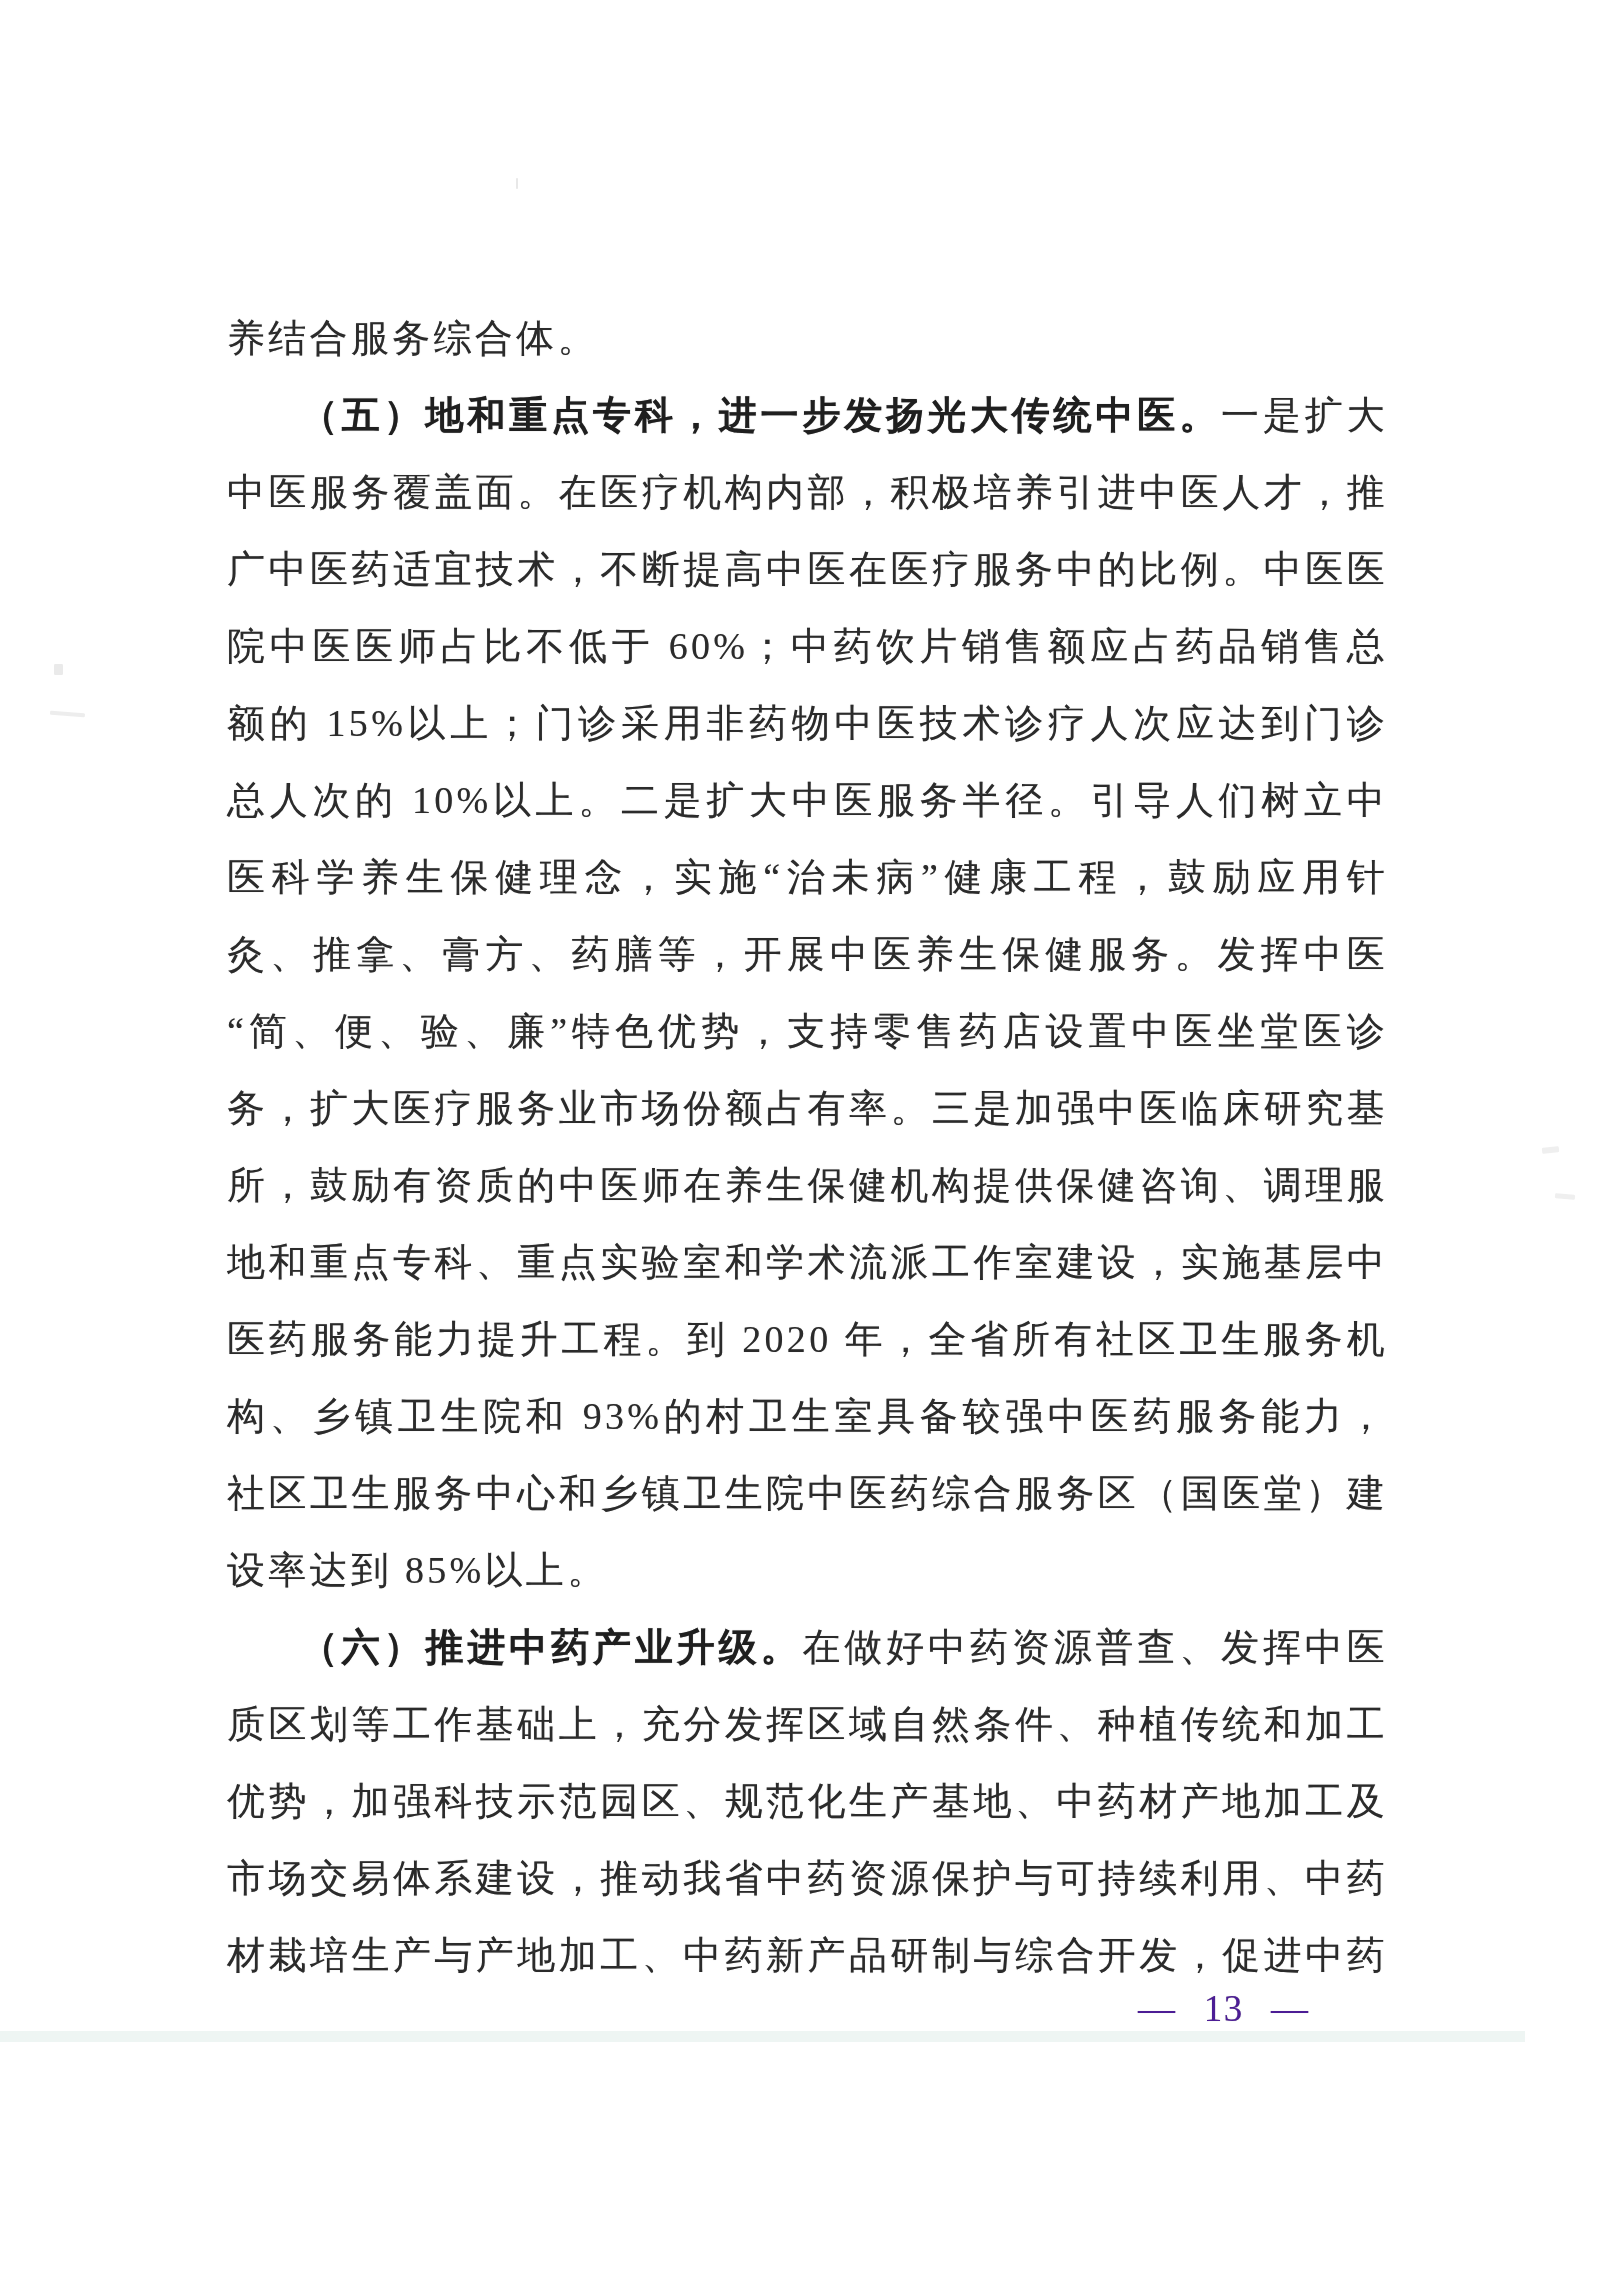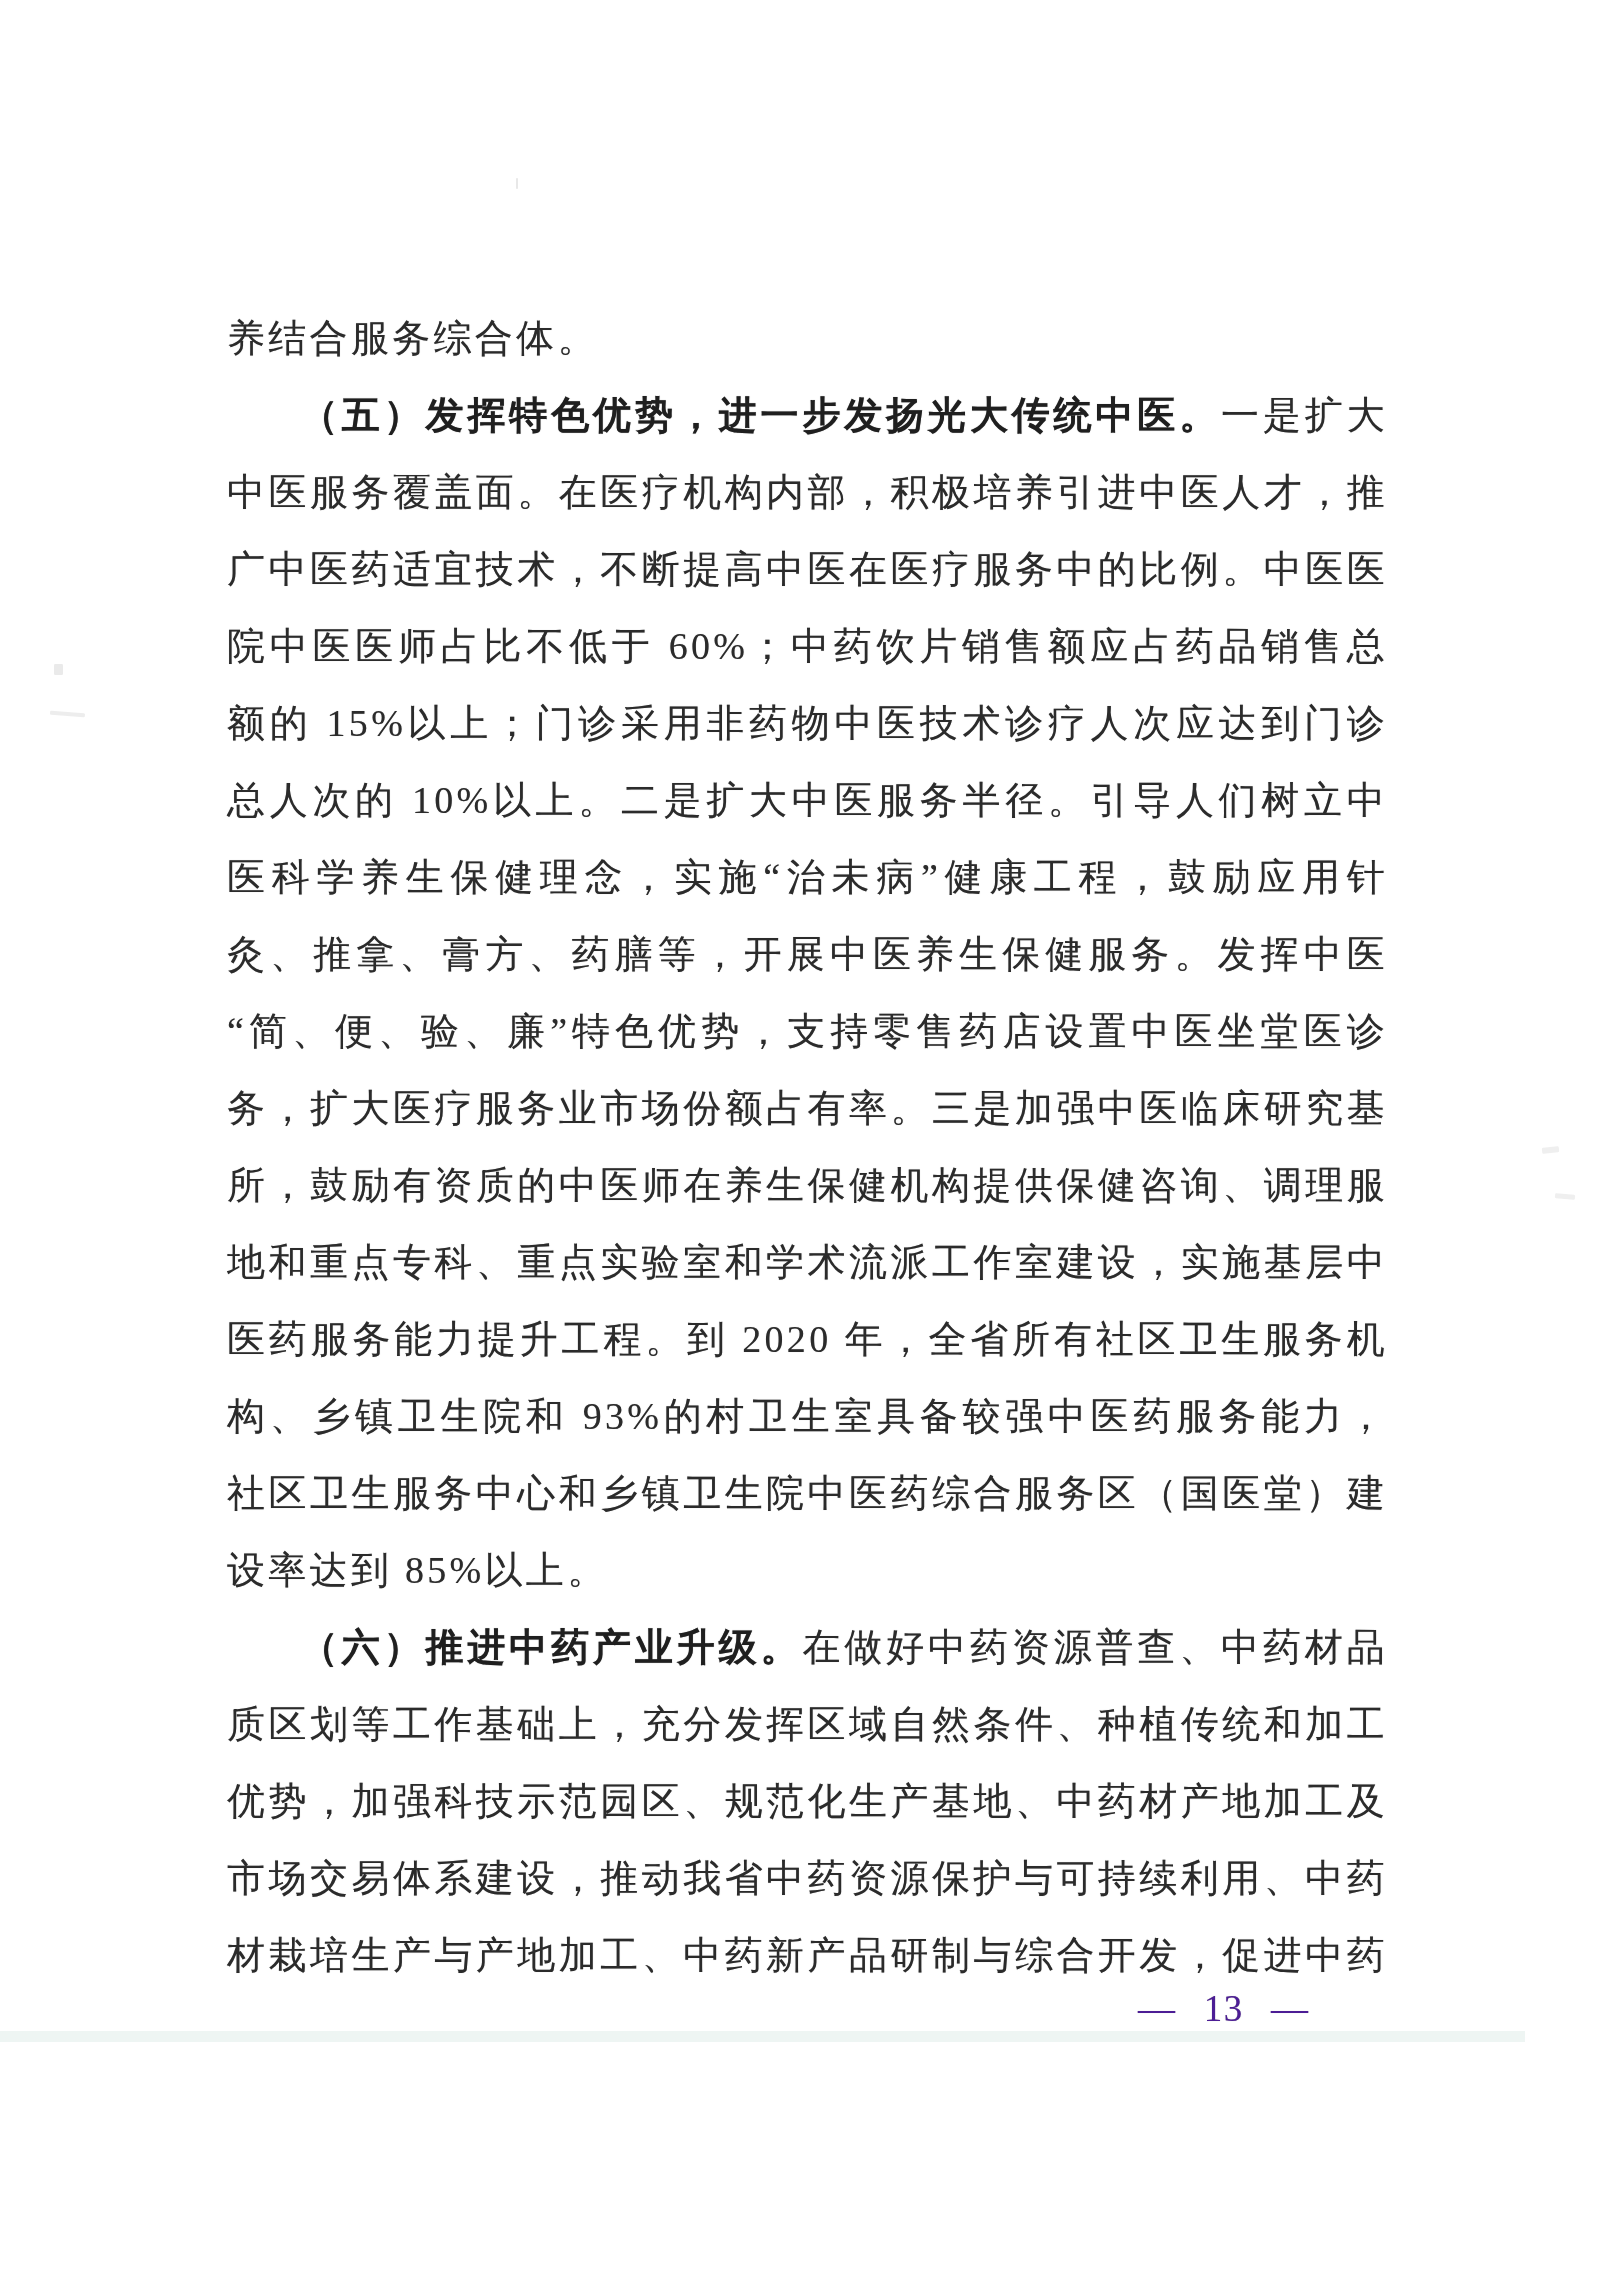--- a/index.html
+++ b/index.html
@@ -82,37 +82,37 @@
   .speck.d { left: 1542px; top: 1147px; width: 17px; height: 5.9px;  opacity: .4; transform: rotate(-6deg); }
   .speck.e { left: 1555px; top: 1194px; width: 19.6px; height: 5.2px;  opacity: .4; transform: rotate(5deg); }
 </style>
 </head>
 <body>
 
 <div class="page" style="--paper: #ffffff; --ink: #2b2b2b;">
 
   <div class="doc-body">
       <div class="line"><span class="seg">养结合服务综合体。</span></div>
-      <div class="line justify indent"><span class="seg bold">（五）发挥特色优势，进一步发扬光大传统中医。</span><span class="seg">一是扩大</span></div>
+      <div class="line justify indent"><span class="seg bold">（五）地和重点专科，进一步发扬光大传统中医。</span><span class="seg">一是扩大</span></div>
       <div class="line justify"><span class="seg">中医服务覆盖面。在医疗机构内部，积极培养引进中医人才，推</span></div>
       <div class="line justify"><span class="seg">广中医药适宜技术，不断提高中医在医疗服务中的比例。中医医</span></div>
       <div class="line justify"><span class="seg">院中医医师占比不低于 60%；中药饮片销售额应占药品销售总</span></div>
       <div class="line justify"><span class="seg">额的 15%以上；门诊采用非药物中医技术诊疗人次应达到门诊</span></div>
       <div class="line justify"><span class="seg">总人次的 10%以上。二是扩大中医服务半径。引导人们树立中</span></div>
       <div class="line justify"><span class="seg">医科学养生保健理念，实施“治未病”健康工程，鼓励应用针</span></div>
       <div class="line justify"><span class="seg">灸、推拿、膏方、药膳等，开展中医养生保健服务。发挥中医</span></div>
       <div class="line justify"><span class="seg">“简、便、验、廉”特色优势，支持零售药店设置中医坐堂医诊</span></div>
       <div class="line justify"><span class="seg">务，扩大医疗服务业市场份额占有率。三是加强中医临床研究基</span></div>
       <div class="line justify"><span class="seg">所，鼓励有资质的中医师在养生保健机构提供保健咨询、调理服</span></div>
       <div class="line justify"><span class="seg">地和重点专科、重点实验室和学术流派工作室建设，实施基层中</span></div>
       <div class="line justify"><span class="seg">医药服务能力提升工程。到 2020 年，全省所有社区卫生服务机</span></div>
       <div class="line justify"><span class="seg">构、乡镇卫生院和 93%的村卫生室具备较强中医药服务能力，</span></div>
       <div class="line justify"><span class="seg">社区卫生服务中心和乡镇卫生院中医药综合服务区（国医堂）建</span></div>
       <div class="line"><span class="seg">设率达到 85%以上。</span></div>
-      <div class="line justify indent"><span class="seg bold">（六）推进中药产业升级。</span><span class="seg">在做好中药资源普查、中药材品</span></div>
+      <div class="line justify indent"><span class="seg bold">（六）推进中药产业升级。</span><span class="seg">在做好中药资源普查、发挥中医</span></div>
       <div class="line justify"><span class="seg">质区划等工作基础上，充分发挥区域自然条件、种植传统和加工</span></div>
       <div class="line justify"><span class="seg">优势，加强科技示范园区、规范化生产基地、中药材产地加工及</span></div>
       <div class="line justify"><span class="seg">市场交易体系建设，推动我省中药资源保护与可持续利用、中药</span></div>
       <div class="line justify"><span class="seg">材栽培生产与产地加工、中药新产品研制与综合开发，促进中药</span></div>
     </div>
 
   <div class="footer">
     <span>— 13 —</span>
   </div>
 

